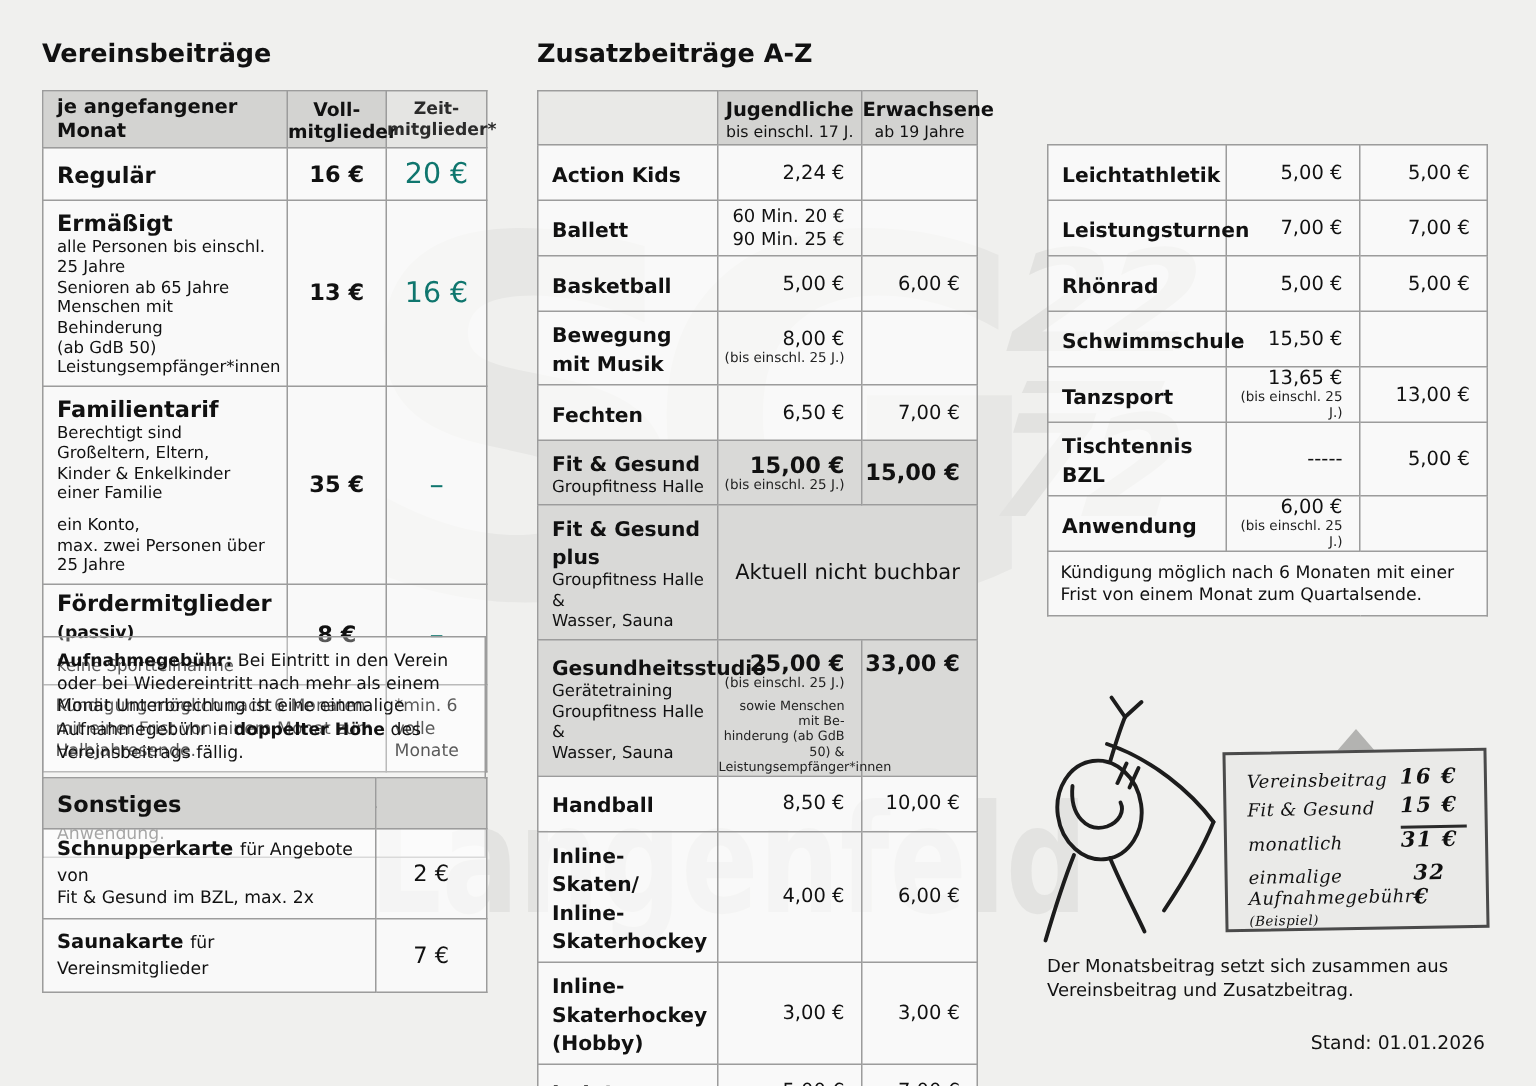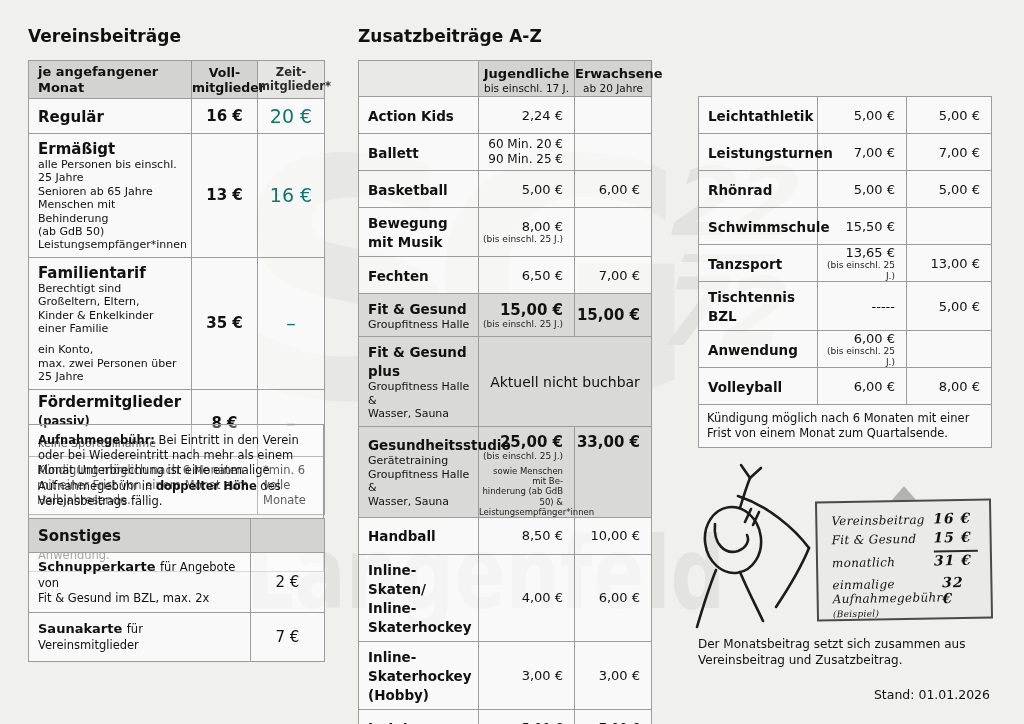--- a/index.html
+++ b/index.html
@@ -192,21 +192,21 @@
 </tbody>
   </table>
 
 <div class="layer title" style="left:358px; top:26px;">Zusatzbeiträge A-Z</div>
 
 <table class="layer zusatz">
   <tbody>
       <tr class="thead">
     <td></td>
     <td><b>Jugendliche</b><span class="hsub">bis einschl. 17 J.</span></td>
-    <td><b>Erwachsene</b><span class="hsub">ab 20 Jahre</span></td>
+    <td><b>Erwachsene</b><span class="hsub">ab 19 Jahre</span></td>
   </tr>
   <tr class="h37">
     <td class="namecell"><span class="name">Action Kids</span></td>
     <td class="price">2,24 €</td>
     <td class="price"></td>
   </tr>
   <tr class="h37">
     <td class="namecell"><span class="name">Ballett</span></td>
     <td class="price ml" style="font-size:12px; line-height:1.25;">60 Min. 20 €
 90 Min. 25 €</td>
@@ -301,25 +301,20 @@
   </tr>
   <tr class="h37">
     <td class="namecell"><span class="name">Tischtennis BZL</span></td>
     <td class="price">-----</td>
     <td class="price">5,00 €</td>
   </tr>
   <tr class="h37">
     <td class="namecell"><span class="name">Anwendung</span></td>
     <td class="price"><span>6,00 €</span><span class="note">(bis einschl. 25 J.)</span></td>
     <td class="price"></td>
-  </tr>
-  <tr class="h37">
-    <td class="namecell"><span class="name">Volleyball</span></td>
-    <td class="price">6,00 €</td>
-    <td class="price">8,00 €</td>
   </tr>
   <tr class="rfoot">
     <td colspan="3" class="footnote">Kündigung möglich nach 6 Monaten mit einer Frist von einem Monat zum Quartalsende.</td>
   </tr>
 </tbody>
   </table>
 
 <div class="layer figure">
   <svg width="132" height="178" viewBox="0 0 132 178">
     <ellipse class="st" cx="45" cy="82" rx="28" ry="33" transform="rotate(-8 45 82)"></ellipse>

